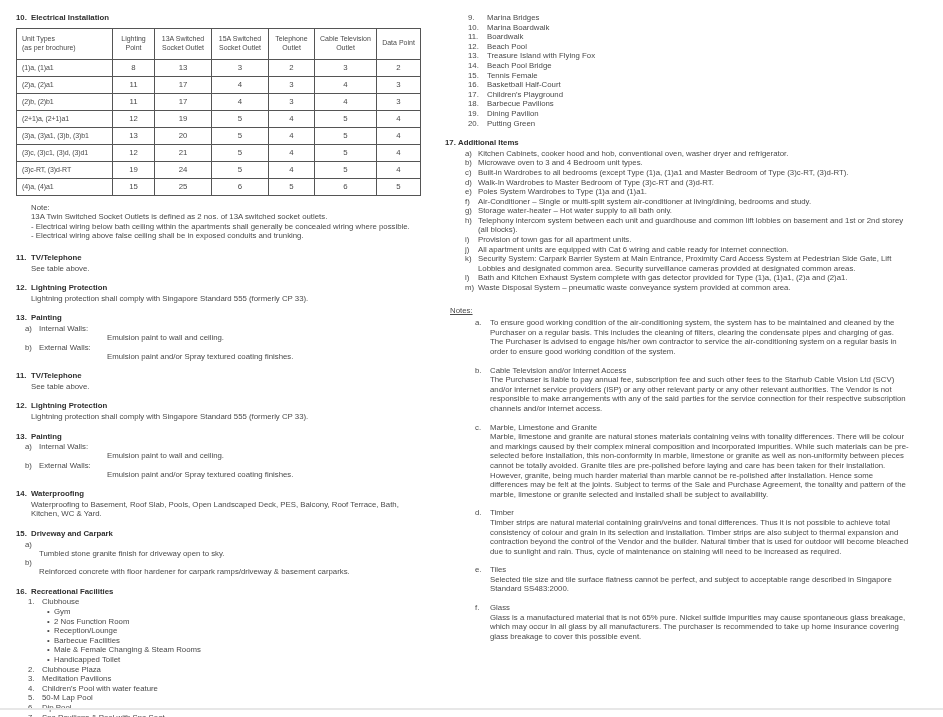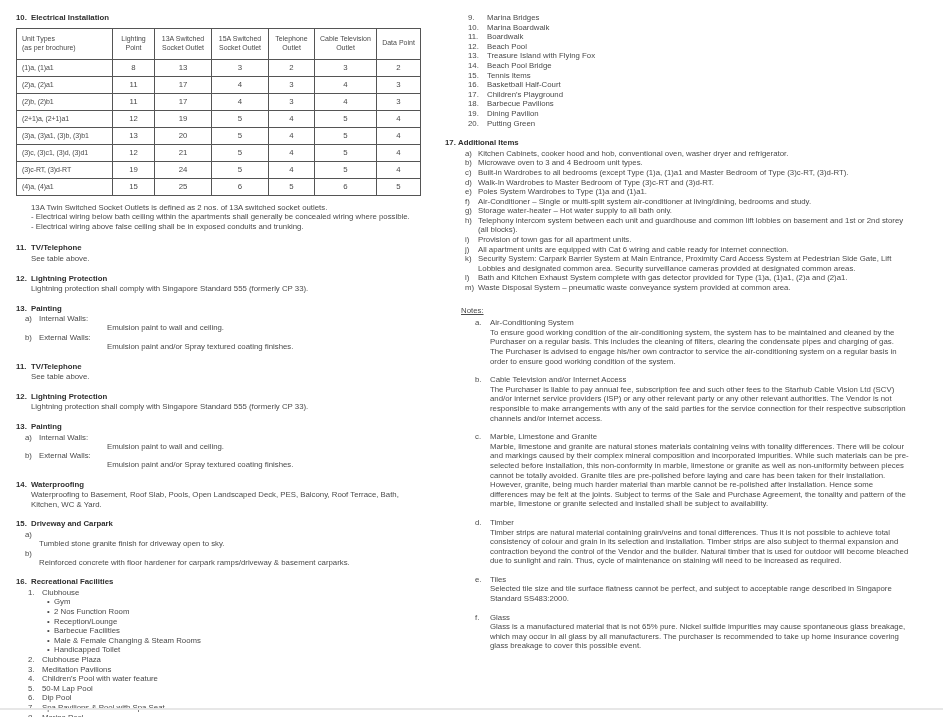--- a/index.html
+++ b/index.html
@@ -47,21 +47,21 @@
 
   
   .rc-sec-head{display:flex;font-weight:bold;color:#2f2f2f;margin-bottom:1px;}
   .rcsnum{flex:none;width:13px;}
   .rc-items{margin-left:20px;margin-bottom:13px;}
   .rc-item{display:flex;}
   .rci-label{flex:none;width:13px;}
   .rci-text{flex:1;}
 
   
-  .notes-label{margin-left:16px;margin-bottom:3px;text-decoration:underline;}
+  .notes-label{margin-left:5px;margin-bottom:3px;text-decoration:underline;}
   .note-item{display:flex;margin-left:30px;margin-bottom:9px;}
   .ni-label{flex:none;width:15px;}
   .ni-content{flex:1;}
   .ni-title{margin-bottom:0;}
 
   .page-divider{position:absolute;left:0;right:0;top:708px;height:2px;background:#e7e7e7;}
 </style>
 </head>
 <body>
 
@@ -188,20 +188,21 @@
             <td>6</td>
             <td>5</td>
             <td>6</td>
             <td>5</td>
           </tr>
 
       </tbody>
     </table>
 
     <div class="note">
+      <div>Note:</div>
       <div>13A Twin Switched Socket Outlets is defined as 2 nos. of 13A switched socket outlets.</div>
       <div>- Electrical wiring below bath ceiling within the apartments shall generally be concealed wiring where possible.</div>
       <div>- Electrical wiring above false ceiling shall be in exposed conduits and trunking.</div>
     </div>
 
     <div class="sec">
       <div class="sec-head">
         <span class="snum">11.</span>
         <span>TV/Telephone</span>
       </div>
@@ -397,21 +398,21 @@
           <span>Treasure Island with Flying Fox</span>
         </div>
 
         <div class="rc-row">
           <span class="rcnum">14.</span>
           <span>Beach Pool Bridge</span>
         </div>
 
         <div class="rc-row">
           <span class="rcnum">15.</span>
-          <span>Tennis Items</span>
+          <span>Tennis Female</span>
         </div>
 
         <div class="rc-row">
           <span class="rcnum">16.</span>
           <span>Basketball Half-Court</span>
         </div>
 
         <div class="rc-row">
           <span class="rcnum">17.</span>
           <span>Children's Playground</span>
@@ -506,21 +507,20 @@
         </div>
 
     </div>
 
     <div class="notes-label">Notes:</div>
     <div>
 
         <div class="note-item">
           <span class="ni-label">a.</span>
           <span class="ni-content">
-            <span class="ni-title" style="display:block">Air-Conditioning System</span>
             <span>To ensure good working condition of the air-conditioning system, the system has to be maintained and cleaned by the Purchaser on a regular basis. This includes the cleaning of filters, clearing the condensate pipes and charging of gas. The Purchaser is advised to engage his/her own contractor to service the air-conditioning system on a regular basis in order to ensure good working condition of the system.</span>
           </span>
         </div>
 
         <div class="note-item">
           <span class="ni-label">b.</span>
           <span class="ni-content">
             <span class="ni-title" style="display:block">Cable Television and/or Internet Access</span>
             <span>The Purchaser is liable to pay annual fee, subscription fee and such other fees to the Starhub Cable Vision Ltd (SCV) and/or internet service providers (ISP) or any other relevant party or any other relevant authorities. The Vendor is not responsible to make arrangements with any of the said parties for the service connection for their respective subscription channels and/or internet access.</span>
           </span>

